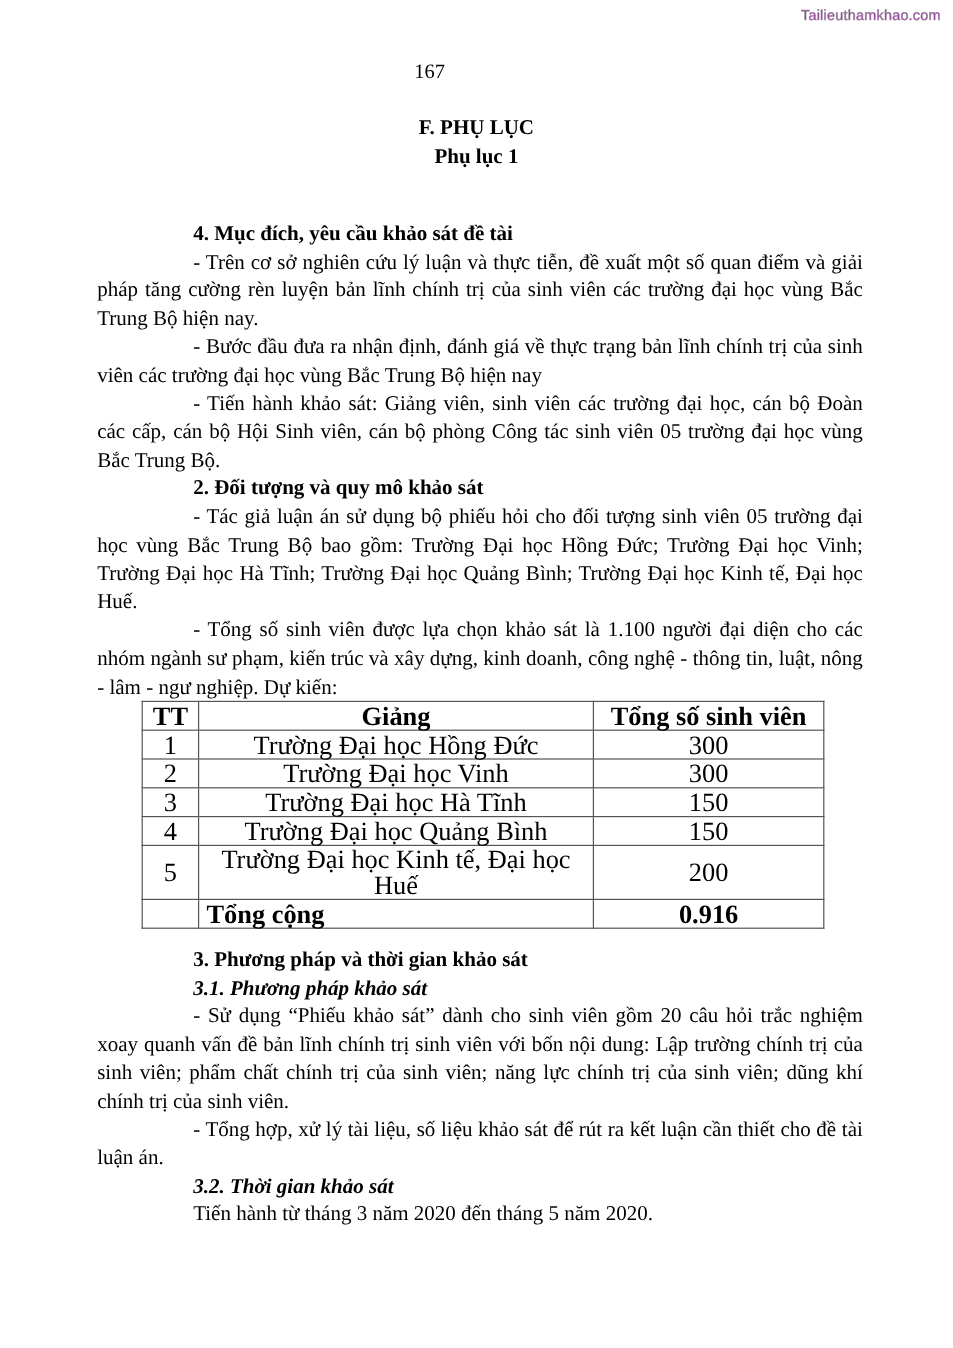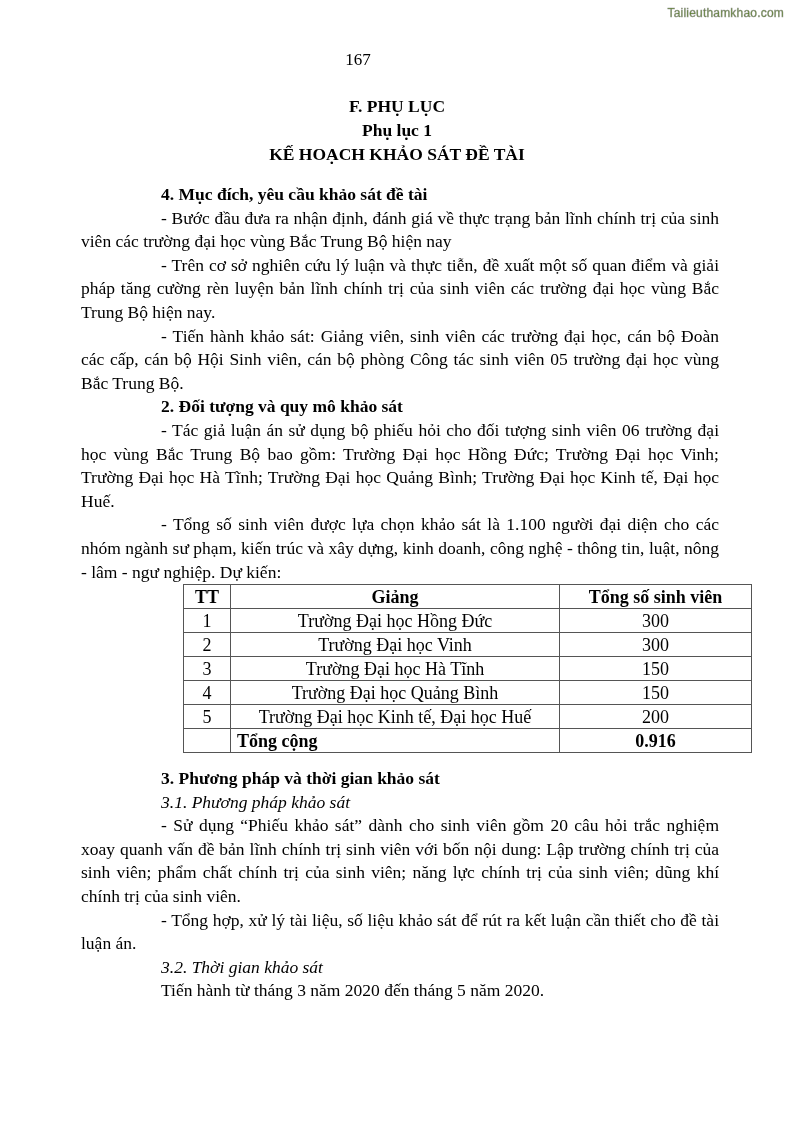--- a/index.html
+++ b/index.html
@@ -1,54 +1,53 @@
 <!DOCTYPE html>
 <html><head>
 <meta charset="utf-8">
 <style>
   html, body { margin: 0; padding: 0; background: #ffffff; }
   body { width: 794px; height: 1123px; position: relative; overflow: hidden;
          font-family: "Liberation Serif", serif; color: #000; }
   .watermark { position: absolute; top: 6px; right: 10px; font-family: "Liberation Sans", sans-serif;
-               font-size: 12px; color: #4d7c0f; -webkit-text-stroke: 0.5px #9a9a9a; letter-spacing: 0.2px; }
+               font-size: 12px; color: #a21caf; -webkit-text-stroke: 0.5px #9a9a9a; letter-spacing: 0.2px; }
   .page-number { position: absolute; top: 50px; left: 0; width: 716px; text-align: center; font-size: 17px; }
   .titles { position: absolute; top: 94px; left: 0; width: 794px; text-align: center; font-weight: bold; font-size: 17.5px; line-height: 24px; }
   .content { position: absolute; top: 183px; left: 81px; width: 638px; font-size: 17.5px; line-height: 23.6px; }
   .content p { margin: 0; text-align: justify; }
   .indent { text-indent: 80px; }
   .h { font-weight: bold; text-indent: 80px; }
-  .hi { font-weight: normal; font-style: italic; text-indent: 80px; }
-  table.data { border-collapse: collapse; margin-left: 102px; width: 569px; font-size: 18px; margin-top: 0px; margin-bottom: 14px; }
+  .hi { font-weight: bold; font-style: italic; text-indent: 80px; }
+  table.data { border-collapse: collapse; margin-left: 37px; width: 569px; font-size: 22px; margin-top: 0px; margin-bottom: 14px; }
   table.data td, table.data th { border: 1px solid #555; padding: 0 6px; height: 23px; line-height: 22px; }
   table.data th { font-weight: bold; text-align: center; }
   .c-tt { width: 34px; text-align: center; }
   .c-name { width: 316px; text-align: center; }
   .c-num { text-align: center; }
   .bold { font-weight: bold; }
 </style>
 </head>
 <body>
 
 <div class="watermark">Tailieuthamkhao.com</div>
 <div class="page-number">167</div>
 
 <div class="titles">
   <div>F. PHỤ LỤC</div>
   <div>Phụ lục 1</div>
-  <div>KẾ HOẠCH KHẢO SÁT ĐỀ TÀI</div>
 </div>
 
 <div class="content">
   <p class="h">4. Mục đích, yêu cầu khảo sát đề tài</p>
+  <p class="indent">- Trên cơ sở nghiên cứu lý luận và thực tiễn, đề xuất một số quan điểm và giải pháp tăng cường rèn luyện bản lĩnh chính trị của sinh viên các trường đại học vùng Bắc Trung Bộ hiện nay.</p>
   <p class="indent">- Bước đầu đưa ra nhận định, đánh giá về thực trạng bản lĩnh chính trị của sinh viên các trường đại học vùng Bắc Trung Bộ hiện nay</p>
-  <p class="indent">- Trên cơ sở nghiên cứu lý luận và thực tiễn, đề xuất một số quan điểm và giải pháp tăng cường rèn luyện bản lĩnh chính trị của sinh viên các trường đại học vùng Bắc Trung Bộ hiện nay.</p>
   <p class="indent">- Tiến hành khảo sát: Giảng viên, sinh viên các trường đại học, cán bộ Đoàn các cấp, cán bộ Hội Sinh viên, cán bộ phòng Công tác sinh viên 05 trường đại học vùng Bắc Trung Bộ.</p>
 
   <p class="h">2. Đối tượng và quy mô khảo sát</p>
-  <p class="indent">- Tác giả luận án sử dụng bộ phiếu hỏi cho đối tượng sinh viên 06 trường đại học vùng Bắc Trung Bộ bao gồm: Trường Đại học Hồng Đức; Trường Đại học Vinh; Trường Đại học Hà Tĩnh; Trường Đại học Quảng Bình; Trường Đại học Kinh tế, Đại học Huế.</p>
+  <p class="indent">- Tác giả luận án sử dụng bộ phiếu hỏi cho đối tượng sinh viên 05 trường đại học vùng Bắc Trung Bộ bao gồm: Trường Đại học Hồng Đức; Trường Đại học Vinh; Trường Đại học Hà Tĩnh; Trường Đại học Quảng Bình; Trường Đại học Kinh tế, Đại học Huế.</p>
   <p class="indent">- Tổng số sinh viên được lựa chọn khảo sát là 1.100 người đại diện cho các nhóm ngành sư phạm, kiến trúc và xây dựng, kinh doanh, công nghệ - thông tin, luật, nông - lâm - ngư nghiệp. Dự kiến:</p>
 
   <table class="data">
     <tbody>
         <tr>
       <th class="c-tt">TT</th>
       <th class="c-name" style="text-align:center">Giảng</th>
       <th class="c-num">Tổng số sinh viên</th>
     </tr>
     <tr>

